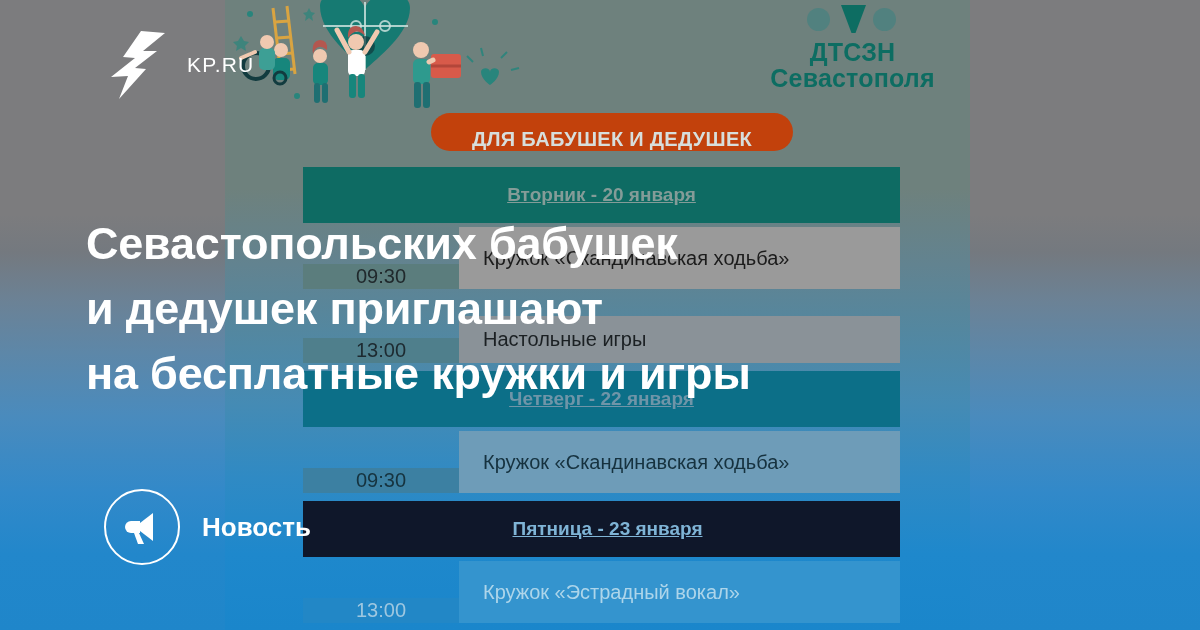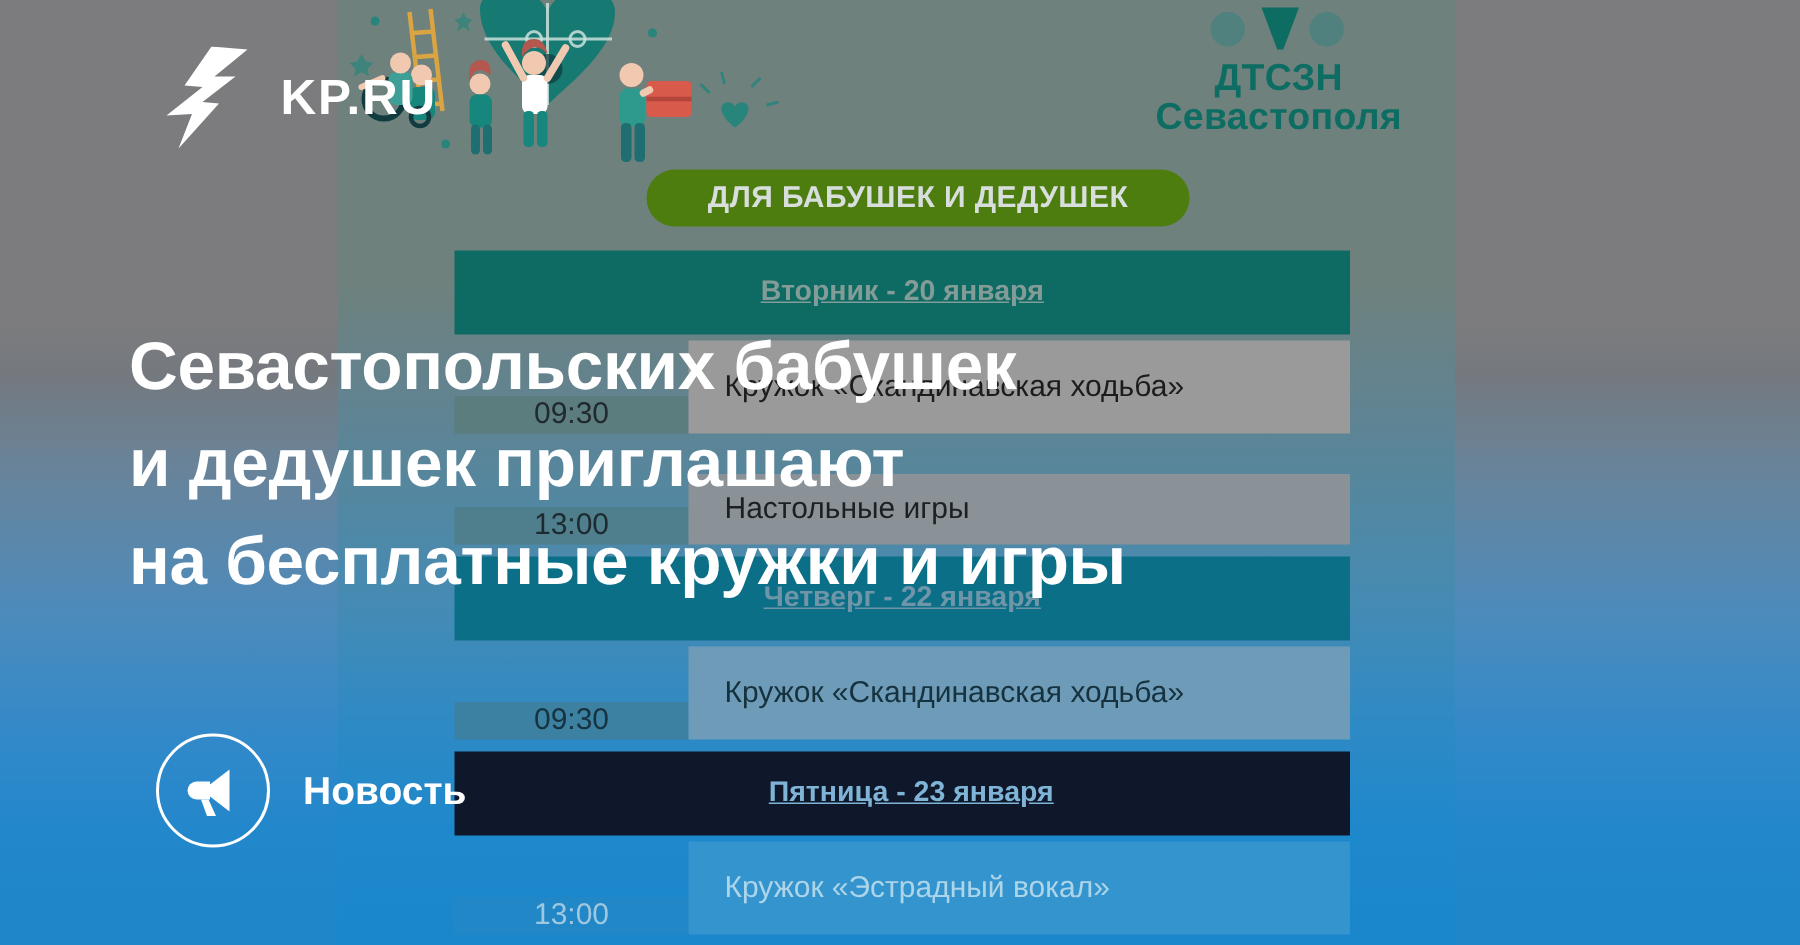--- a/index.html
+++ b/index.html
@@ -110,23 +110,23 @@
   }
 
   
   .pill {
     position: absolute;
     left: 206px;
     top: 113px;
     width: 362px;
     height: 38px;
     border-radius: 19px;
-    background: #4d7c0f;
-    display: flex;
-    align-items: center;
+    background: #c2410c;
+    display: flex;
+    align-items: flex-end;
     justify-content: center;
   }
   .pill-text {
     color: #d7dedc;
     font-size: 20px;
     font-weight: bold;
     letter-spacing: 0.3px;
   }
 
   
@@ -190,22 +190,22 @@
     display: flex;
     align-items: center;
     gap: 14px;
   }
   .kp-bird {
     width: 68px;
     height: 68px;
   }
   .kp-word {
     color: #ffffff;
-    font-size: 33px;
-    font-weight: bold;
+    font-size: 21px;
+    font-weight: normal;
     letter-spacing: 1.2px;
   }
 
   
   .headline {
     position: absolute;
     left: 86px;
     top: 196px;
     width: 1010px;
     color: #ffffff;

